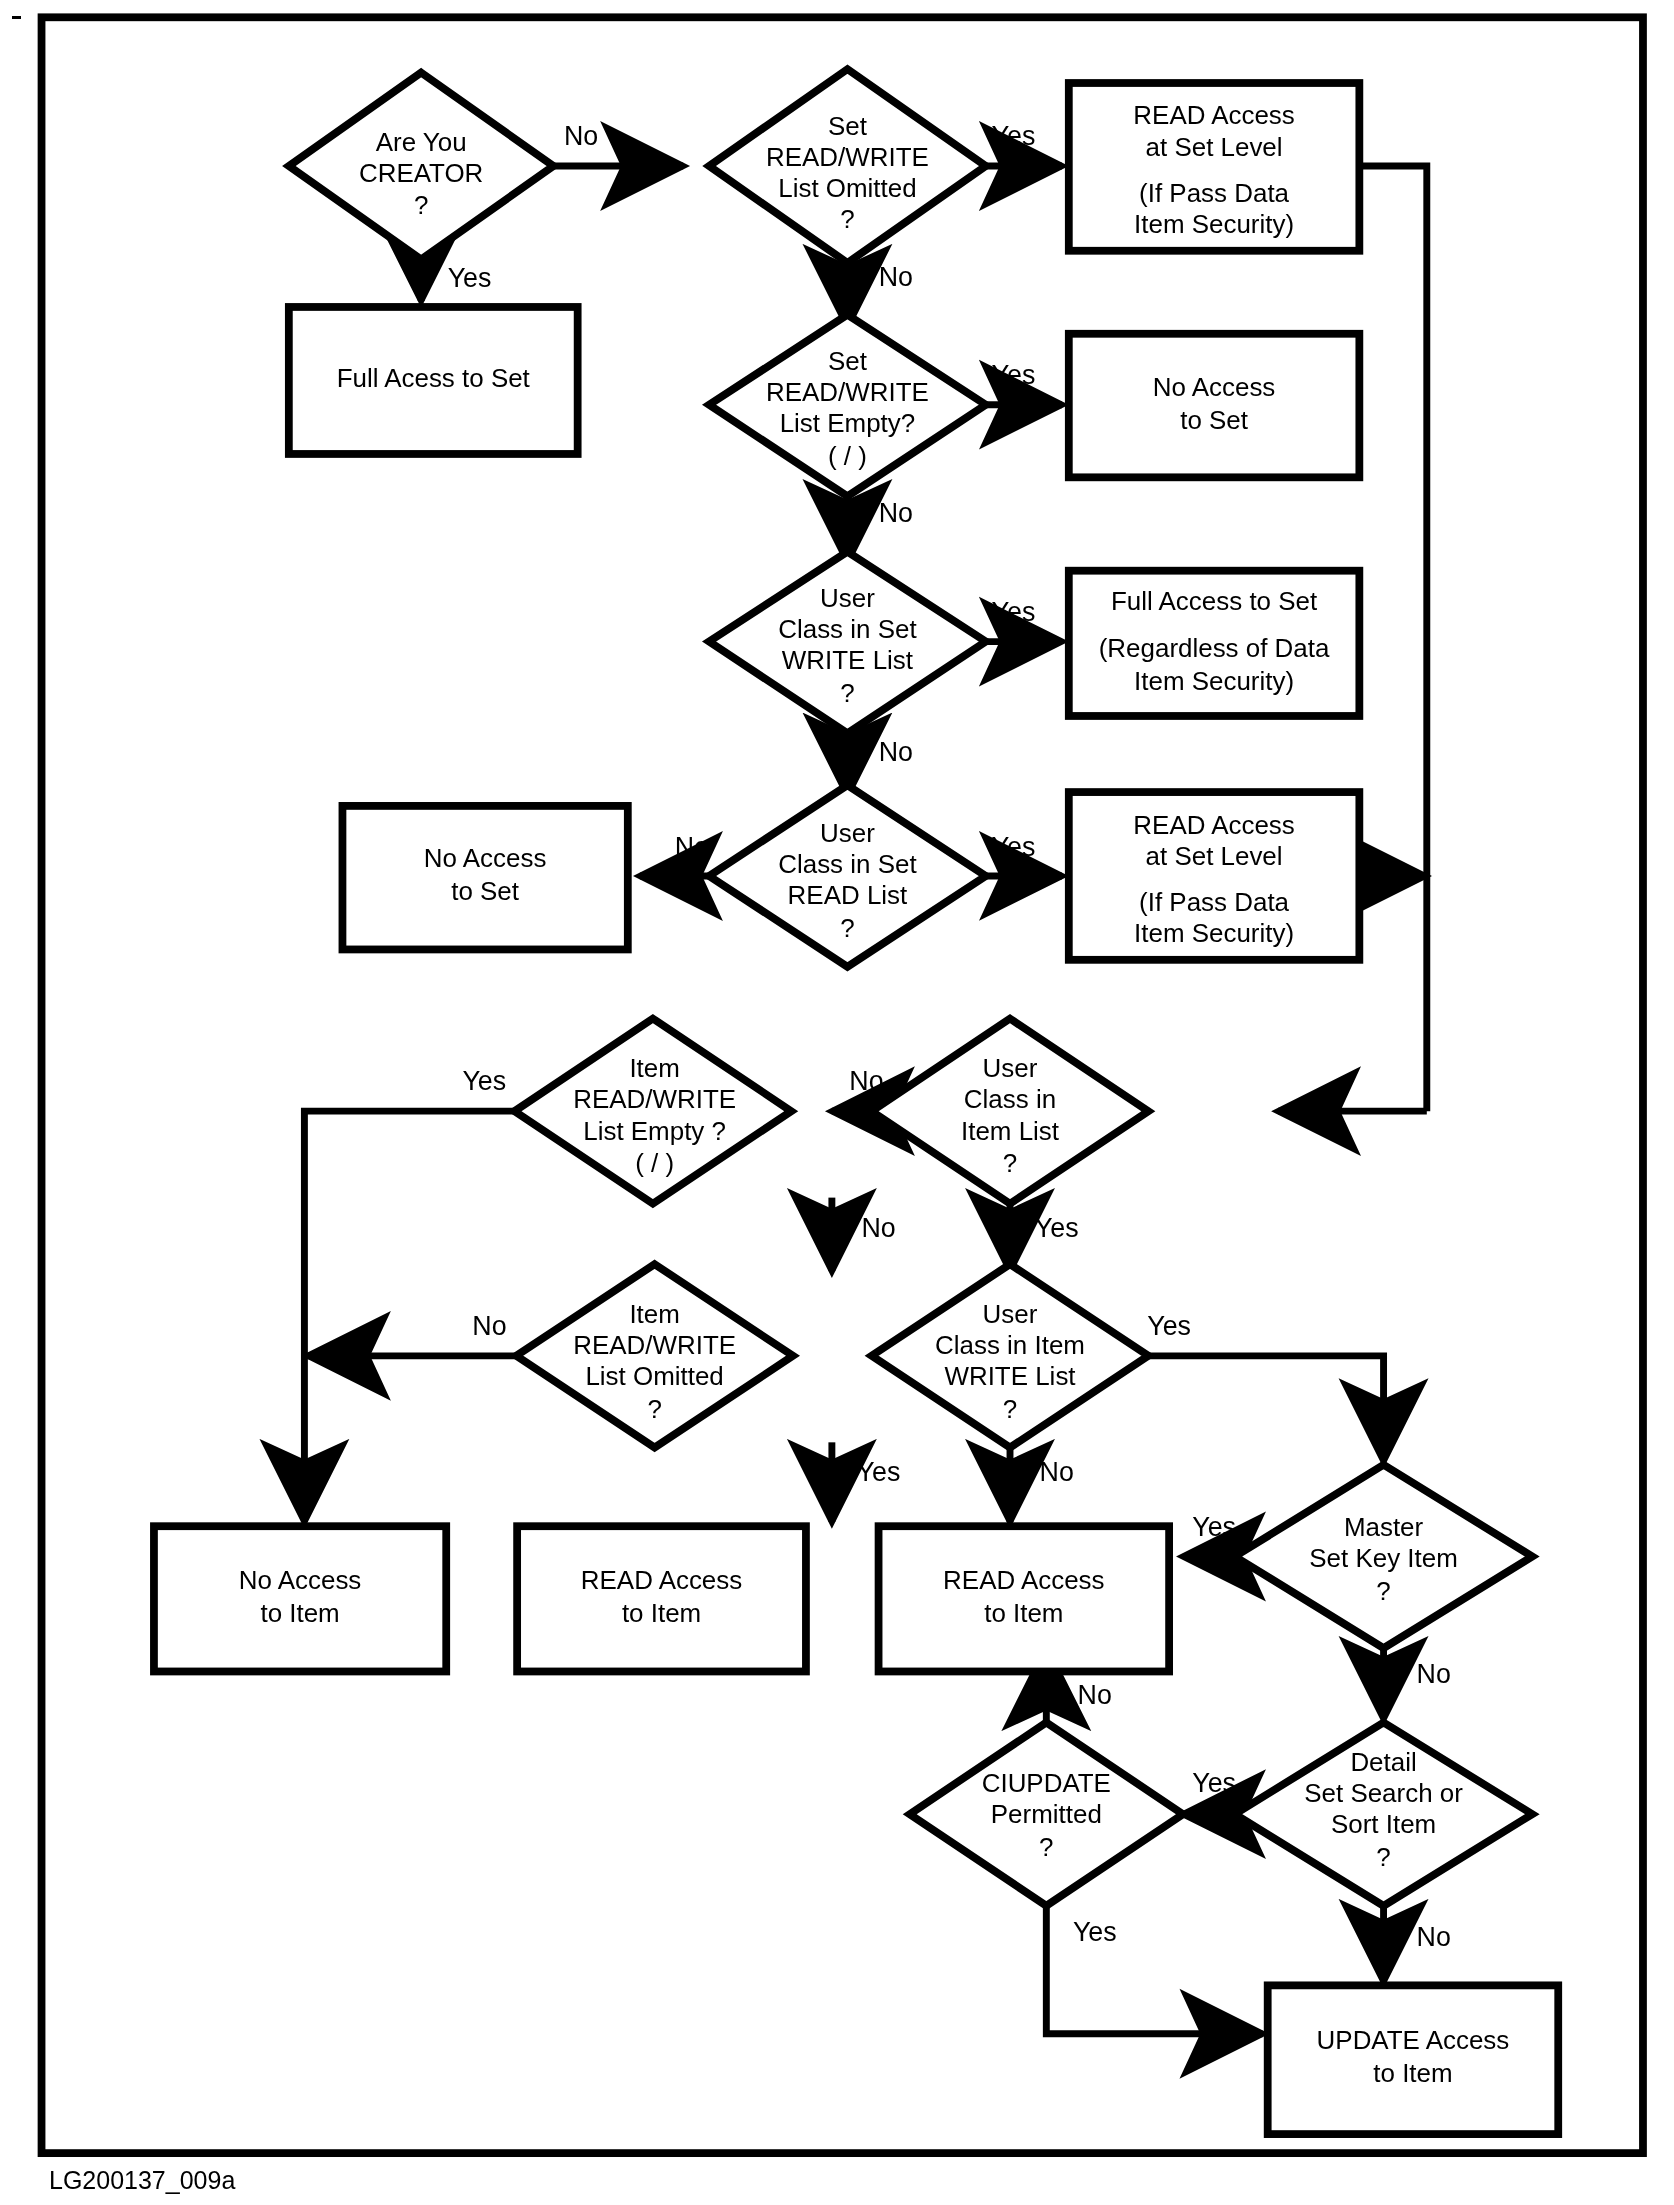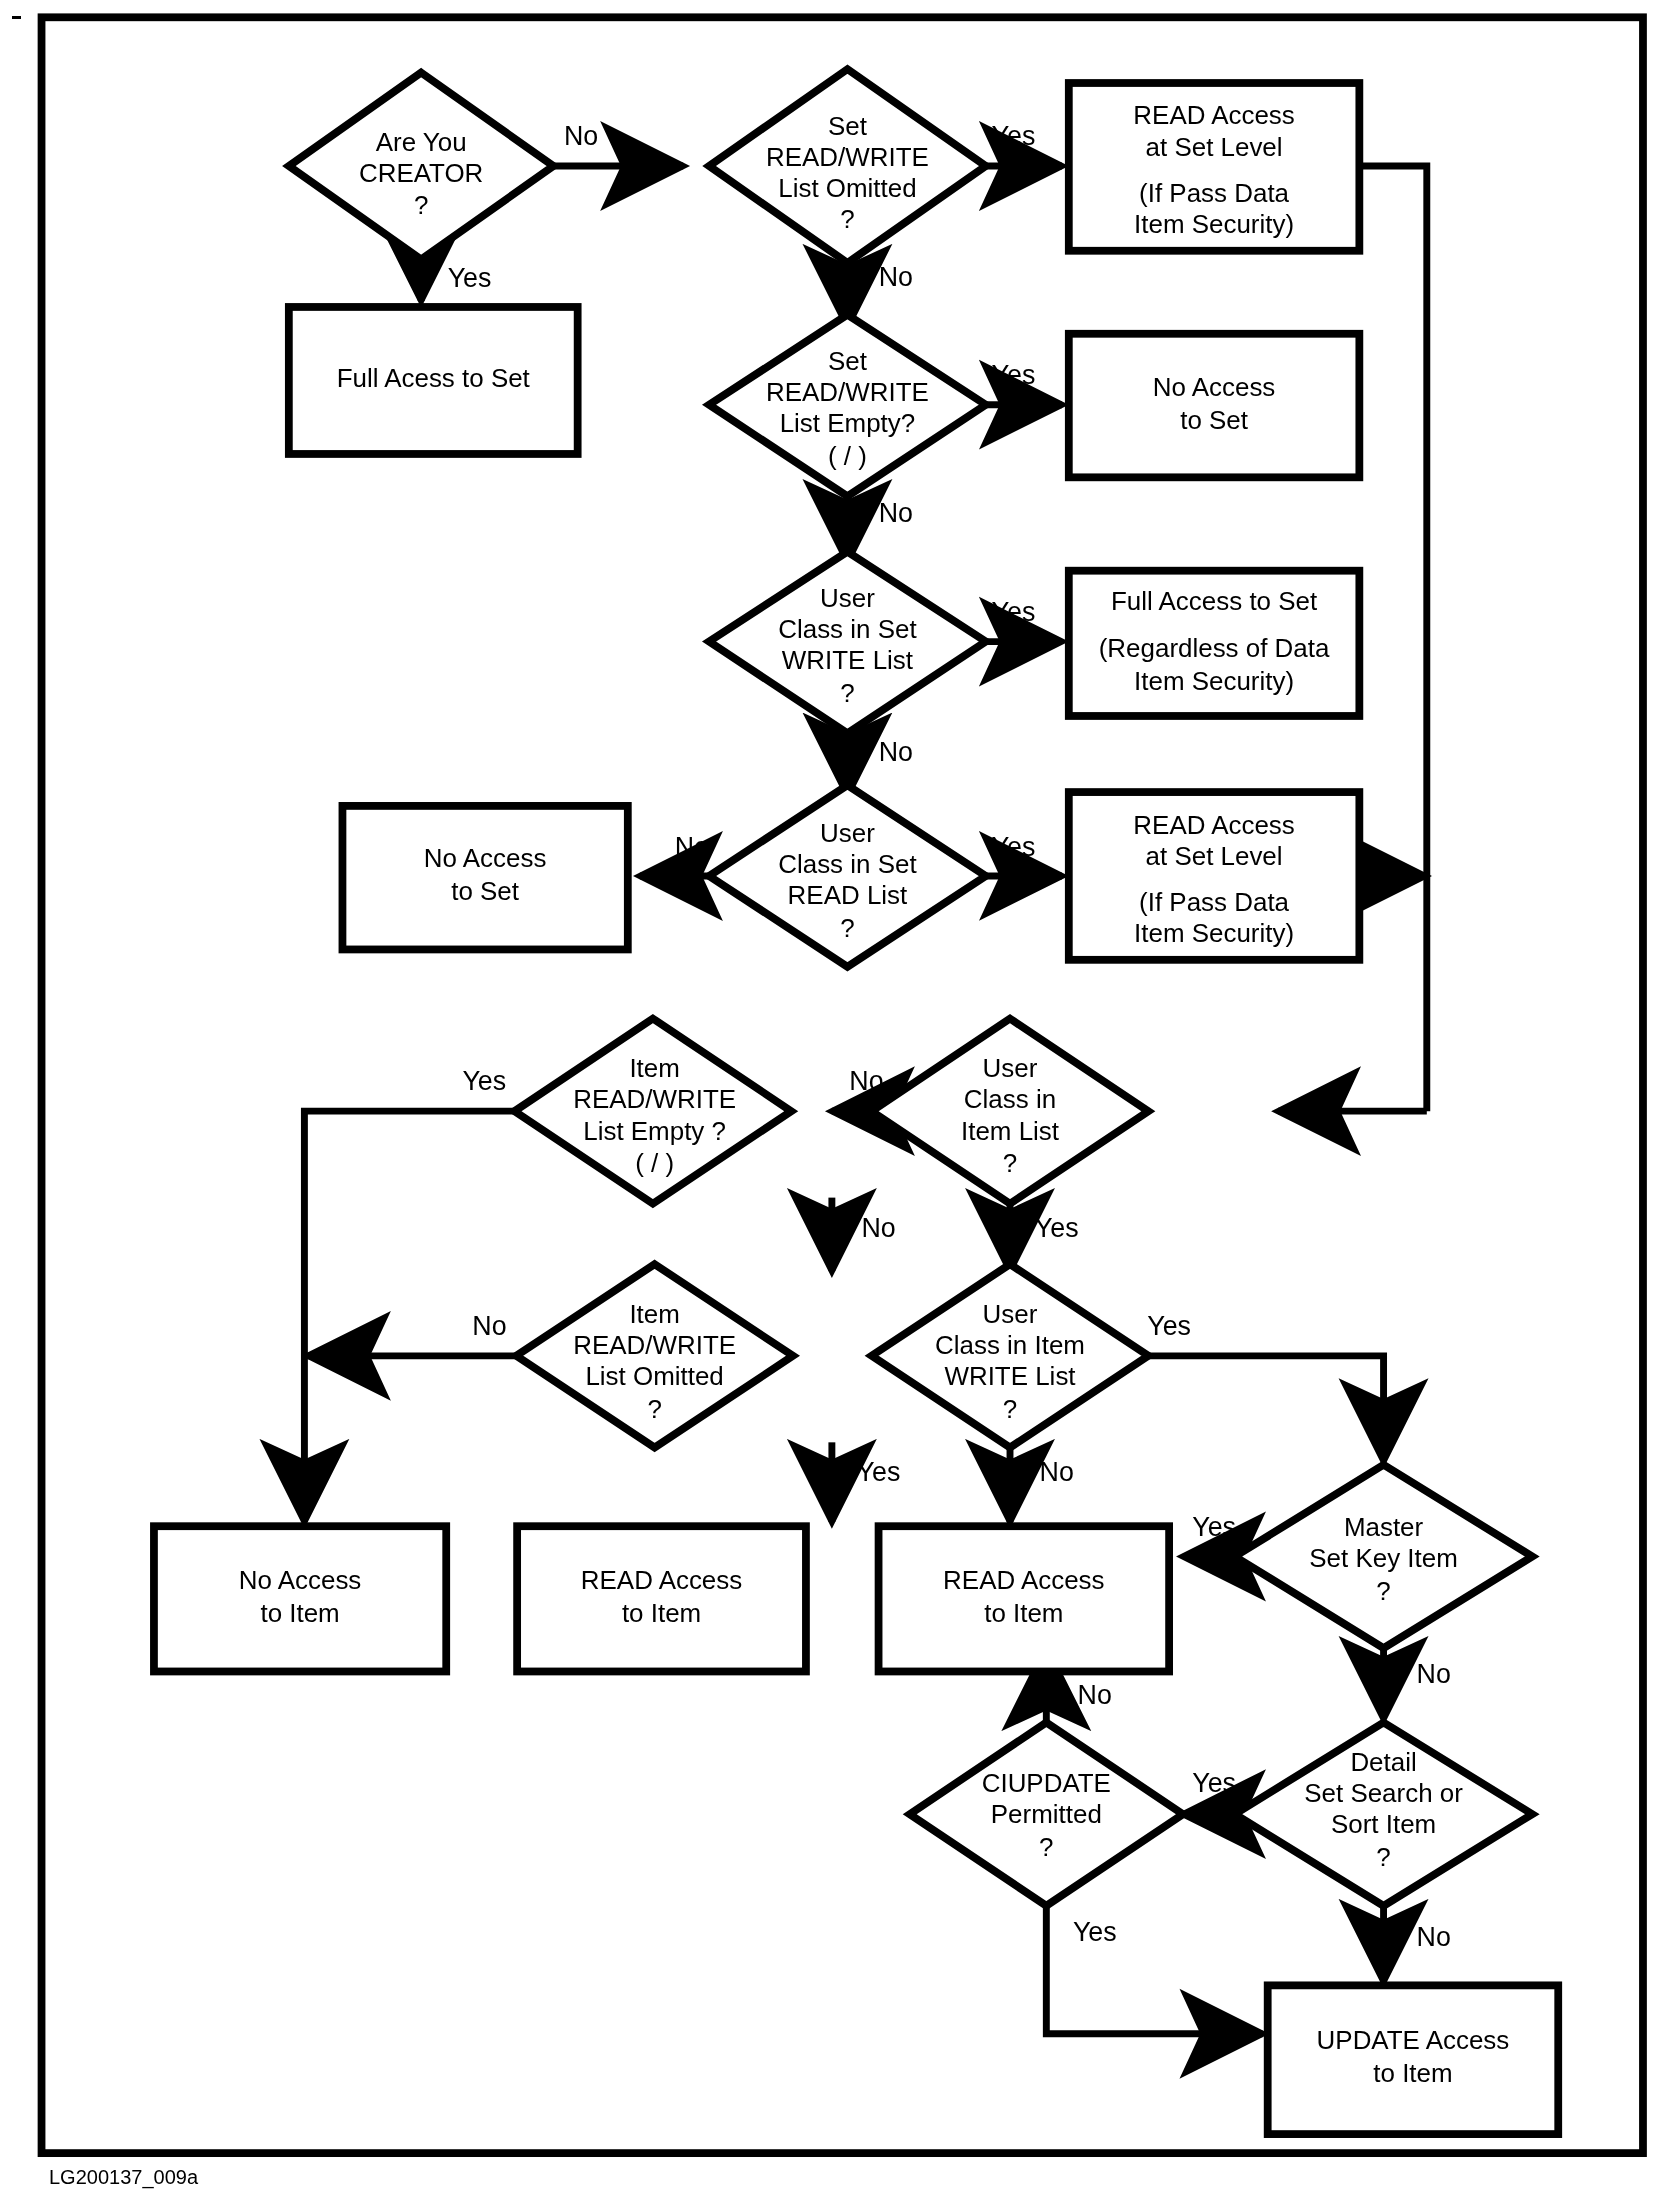--- a/index.html
+++ b/index.html
@@ -53,21 +53,21 @@
   .frame-rect {
     fill: none;
     stroke: #000000;
     stroke-width: 9;
   }
   .caption {
     position: absolute;
     left: 49px;
     top: 2166px;
     font-family: "Liberation Sans", sans-serif;
-    font-size: 20px;
+    font-size: 25px;
     color: #000000;
     letter-spacing: 0px;
     white-space: nowrap;
   }
   .tickmark {
     position: absolute;
     left: 12px;
     top: 15.6px;
     width: 8.6px;
     height: 3.5px;

